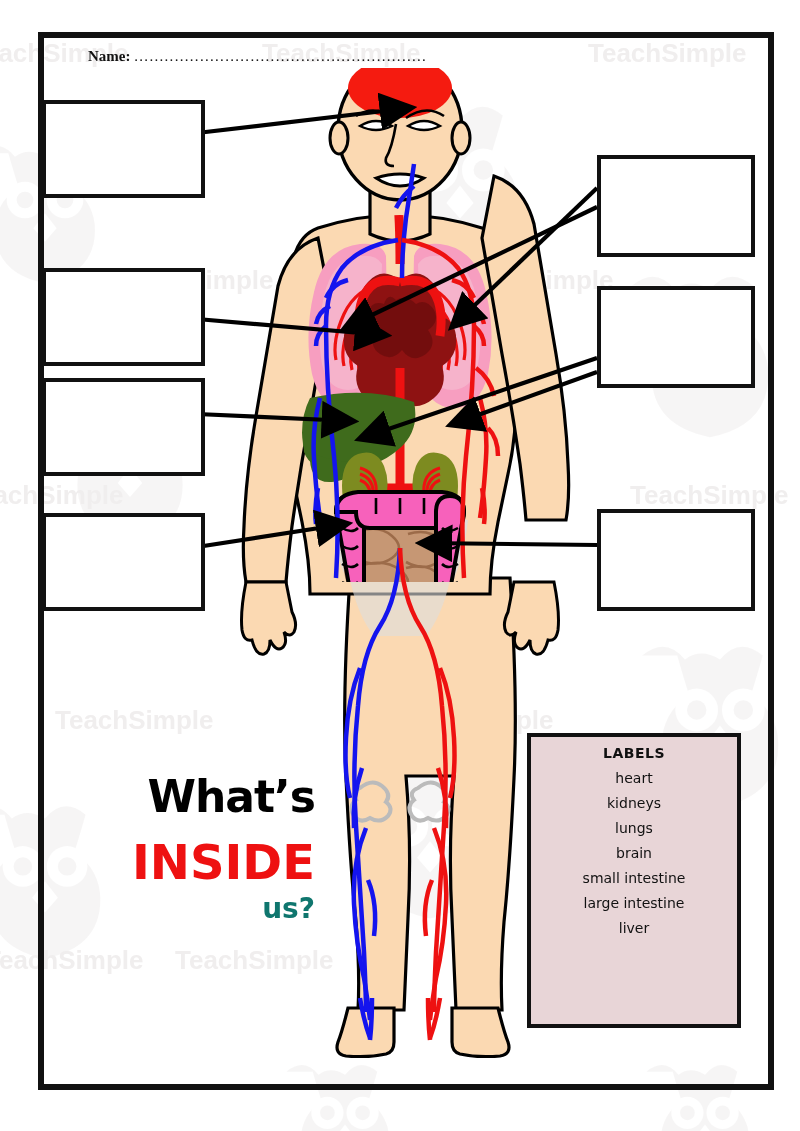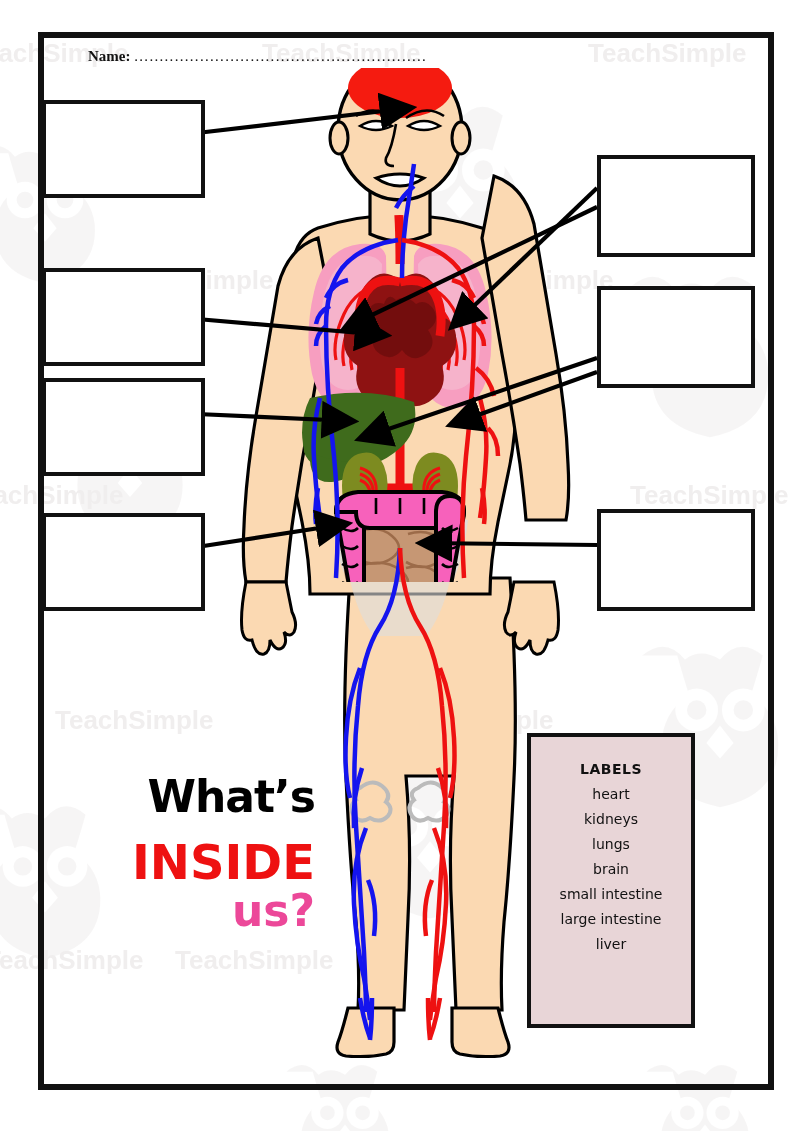--- a/index.html
+++ b/index.html
@@ -33,26 +33,26 @@
 
   
   #figure{position:absolute;left:200px;top:68px;width:400px;height:990px;z-index:3;}
 
   
   #title-block{position:absolute;left:85px;top:775px;width:230px;z-index:5;
                text-align:right;line-height:1.02;}
   #title-block div{font-family:"DejaVu Sans",sans-serif;font-weight:bold;}
   .t-line1{font-size:44px;color:#000;letter-spacing:-1px;}
   .t-line2{font-size:48px;color:#ee1111;letter-spacing:0px;margin-top:18px;}
-  .t-line3{font-size:44px;color:#ec4899;margin-top:2px;}
-
-  
-  #labels-panel{position:absolute;left:527px;top:733px;width:168px;height:295px;
+  .t-line3{font-size:28px;color:#0f766e;margin-top:8px;}
+
+  
+  #labels-panel{position:absolute;left:527px;top:733px;width:214px;height:295px;
                 background:#e8d5d7;border:4px solid #111;z-index:5;
-                box-sizing:border-box;padding-top:24px;}
+                box-sizing:border-box;padding-top:8px;}
   #labels-title{text-align:center;font-family:"DejaVu Sans",sans-serif;
                 font-weight:bold;font-size:14px;color:#111;letter-spacing:.5px;
                 margin-bottom:6px;}
   .label-word{text-align:center;font-family:"DejaVu Sans",sans-serif;
               font-size:14px;color:#111;margin:9px 4px;}
 </style>
 </head>
 <body>
 
 <div id="watermarks">

